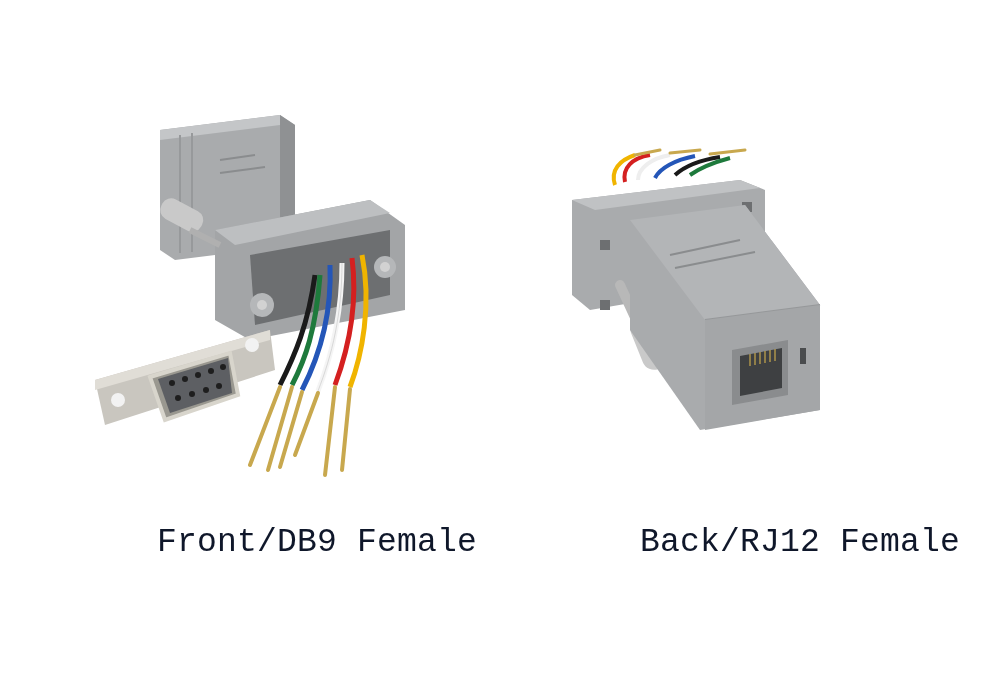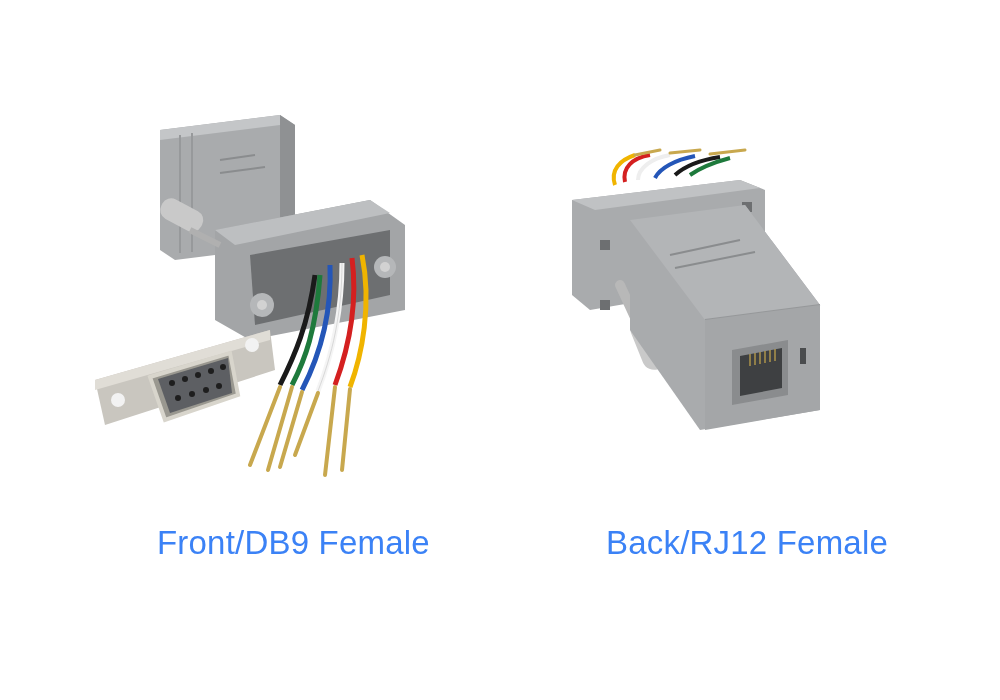--- a/index.html
+++ b/index.html
@@ -4,26 +4,26 @@
   <style>
     html, body { margin: 0; padding: 0; }
     body {
       width: 1000px; height: 700px; background: #ffffff; position: relative; overflow: hidden;
       font-family: "DejaVu Serif", "Liberation Serif", serif;
     }
     .product { position: absolute; }
     #front-view { left: 80px; top: 95px; width: 370px; height: 400px; }
     #back-view { left: 560px; top: 140px; width: 290px; height: 300px; }
     .caption {
-      position: absolute; top: 524px; font-size: 33px; color: #3b82f6;
-      font-family: Liberation Sans, sans-serif; white-space: nowrap;
+      position: absolute; top: 524px; font-size: 33px; color: #0f172a;
+      font-family: Liberation Mono, monospace; white-space: nowrap;
       letter-spacing: 0.2px;
     }
     #caption-front { left: 157px; }
-    #caption-back { left: 606px; text-align: center; }
+    #caption-back { left: 640px; text-align: center; }
   </style>
 </head>
 <body>
 
 <svg id="front-view" class="product" viewBox="0 0 370 400">
 
   <polygon points="80,35 200,20 215,30 215,150 95,165 80,155" fill="#a9abad"></polygon>
   <polygon points="80,35 200,20 200,30 80,45" fill="#c4c6c8"></polygon>
   <polygon points="200,20 215,30 215,150 200,140" fill="#8f9193"></polygon>
 

